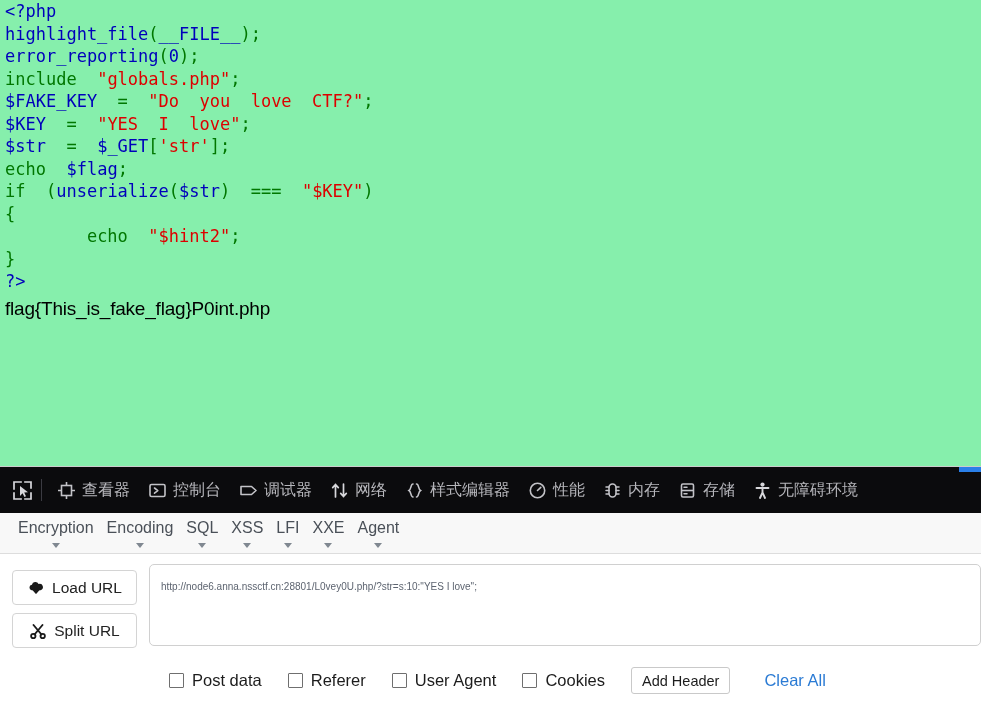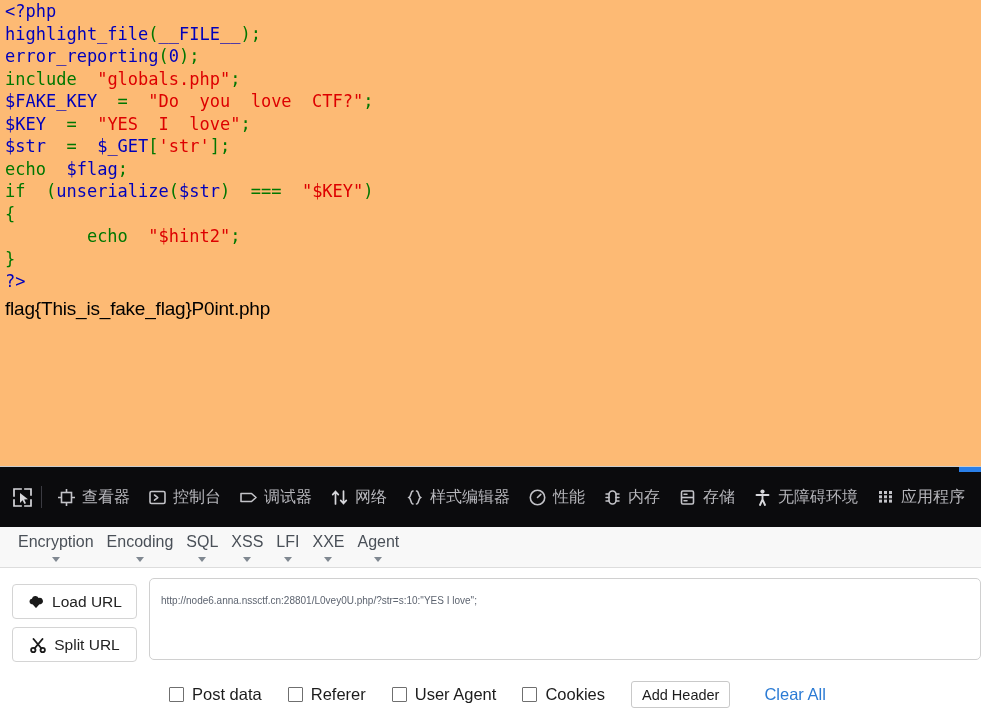--- a/index.html
+++ b/index.html
@@ -9,21 +9,21 @@
     overflow: hidden;
     background: #ffffff;
     font-family: "Liberation Sans", sans-serif;
   }
 
   
   #page-content {
     position: absolute;
     left: 0; top: 0;
     width: 981px; height: 466px;
-    background: #fdba74;
+    background: #86efac;
     overflow: hidden;
   }
 
   #php-code {
     margin: 0;
     padding: 0 0 0 5px;
     font-family: "DejaVu Sans Mono", "Liberation Mono", monospace;
     font-size: 17px;
     line-height: 22.5px;
     white-space: pre;
@@ -49,21 +49,21 @@
   #devtools {
     position: absolute;
     left: 0; top: 466px;
     width: 981px; height: 251px;
     background: #ffffff;
     border-top: 1px solid #cccccc;
   }
 
   #devtools-toolbar {
     position: relative;
-    height: 60px;
+    height: 46px;
     background: #0b0b0d;
     display: flex;
     align-items: center;
     padding-left: 7px;
     overflow: hidden;
     white-space: nowrap;
   }
   #devtools-toolbar::after {
     content: "";
     position: absolute;
@@ -332,38 +332,20 @@
       <span class="dt-ico">
         <svg width="19" height="19" viewBox="0 0 19 19">
           <circle cx="9.5" cy="3.6" r="2.1" fill="#d8d8dc"></circle>
           <path d="M3.5 7 H15.5" stroke="#d8d8dc" stroke-width="1.9" stroke-linecap="round"></path>
           <path d="M9.5 7 V11.5 M9.5 11.5 L7 17 M9.5 11.5 L12 17" stroke="#d8d8dc" stroke-width="1.9" stroke-linecap="round"></path>
         </svg>
       </span>
       <span>无障碍环境</span>
     </div>
 
-    <div class="dt-tab">
-      <span class="dt-ico">
-        <svg width="19" height="19" viewBox="0 0 19 19">
-          <g fill="#c3c3c8">
-            <rect x="3" y="3" width="3" height="3"></rect>
-              <rect x="8" y="3" width="3" height="3"></rect>
-              <rect x="13" y="3" width="3" height="3"></rect>
-            <rect x="3" y="7.3" width="3" height="3"></rect>
-              <rect x="8" y="7.3" width="3" height="3"></rect>
-              <rect x="13" y="7.3" width="3" height="3"></rect>
-            <rect x="3" y="11.6" width="3" height="3"></rect>
-              <rect x="8" y="11.6" width="3" height="3"></rect>
-              <rect x="13" y="11.6" width="3" height="3"></rect>
-          </g>
-        </svg>
-      </span>
-      <span>应用程序</span>
-    </div>
   </div>
 
   <div id="hackbar">
 
     <div id="hackbar-menu">
       <div class="hb-menu-item">
         <span>Encryption</span>
         <span class="hb-caret"></span>
       </div>
       <div class="hb-menu-item">

